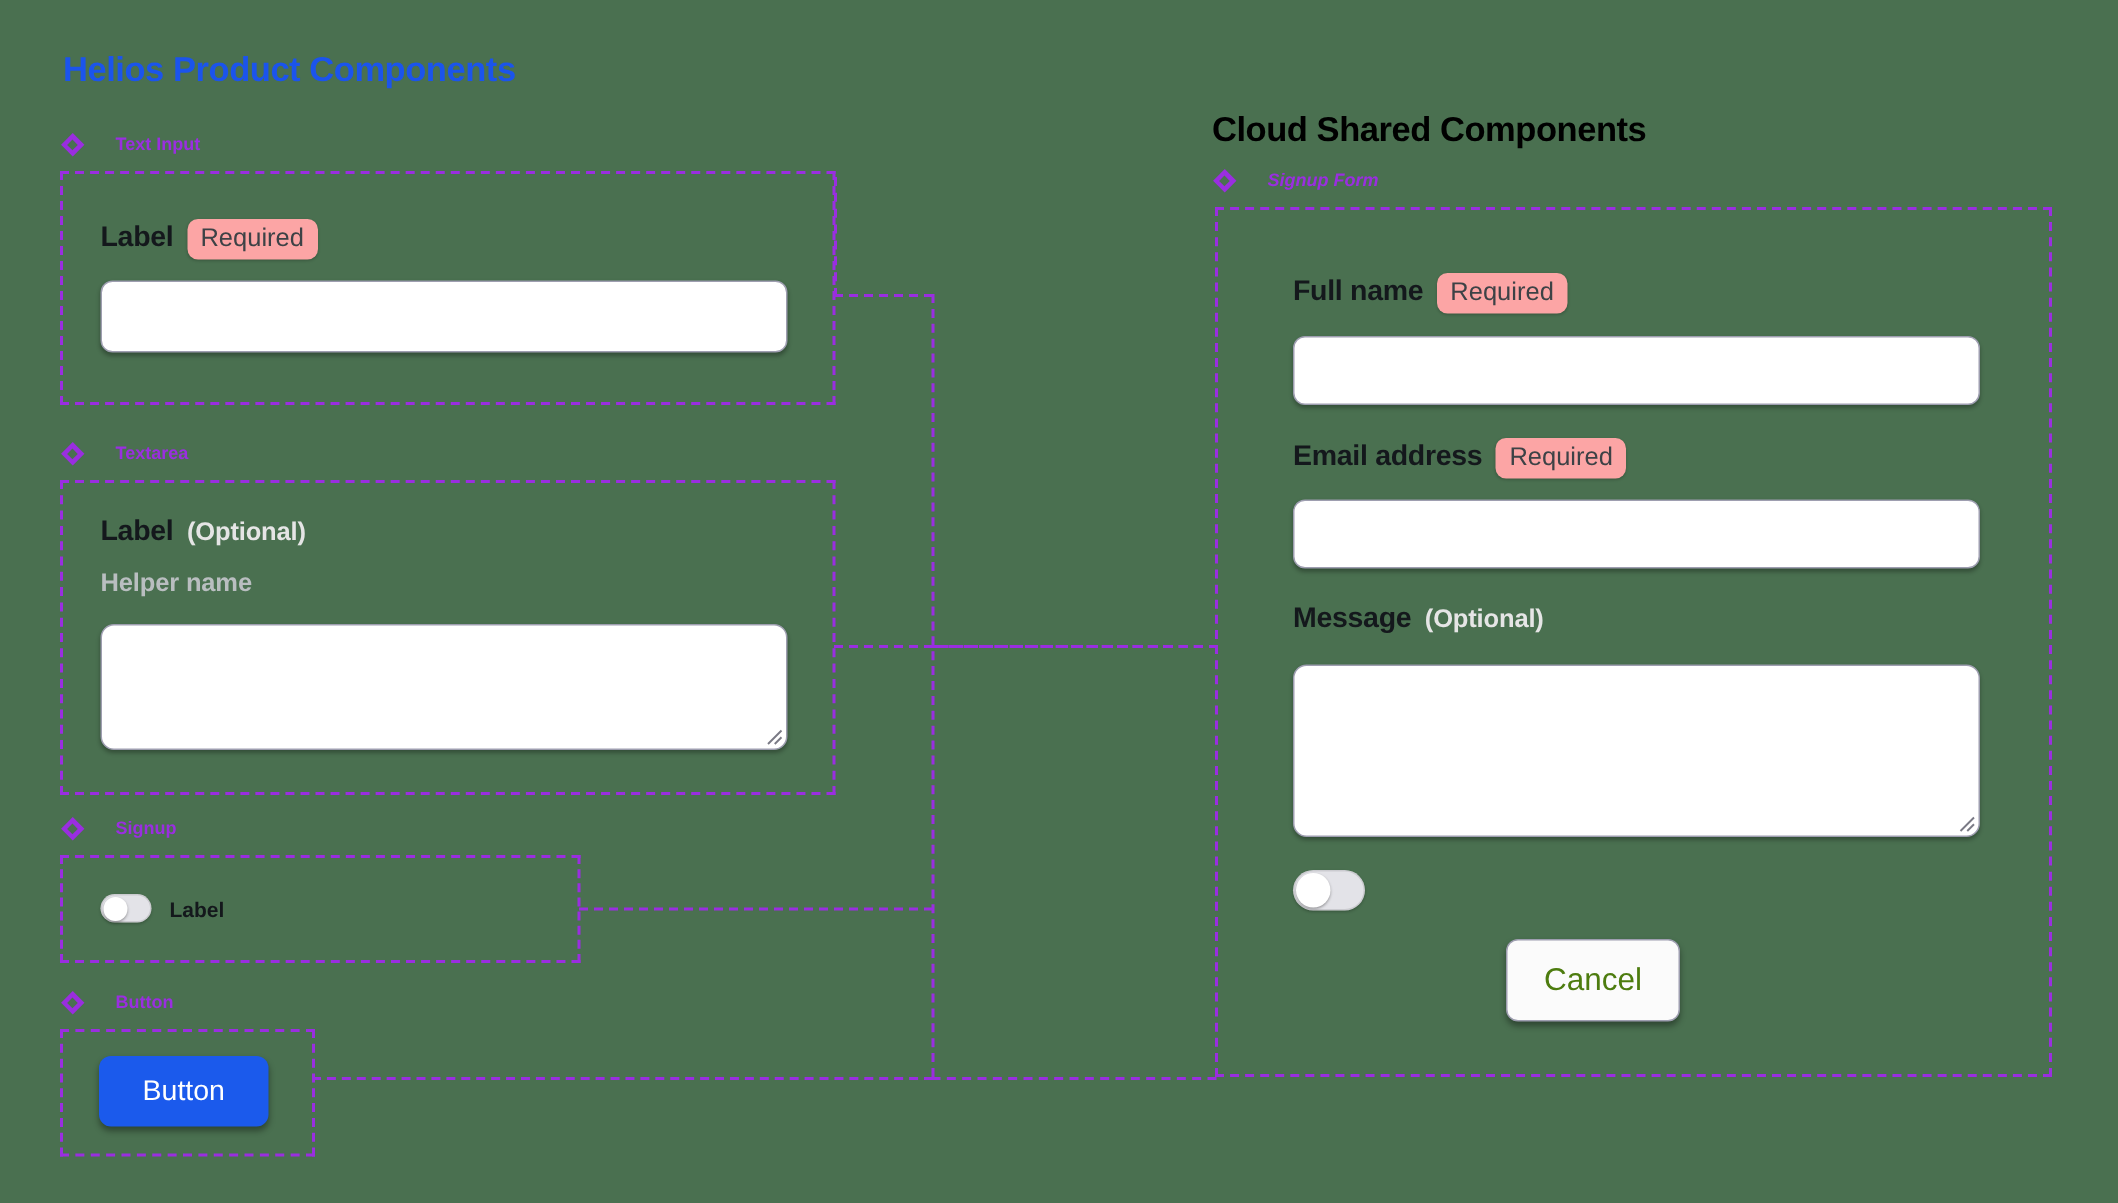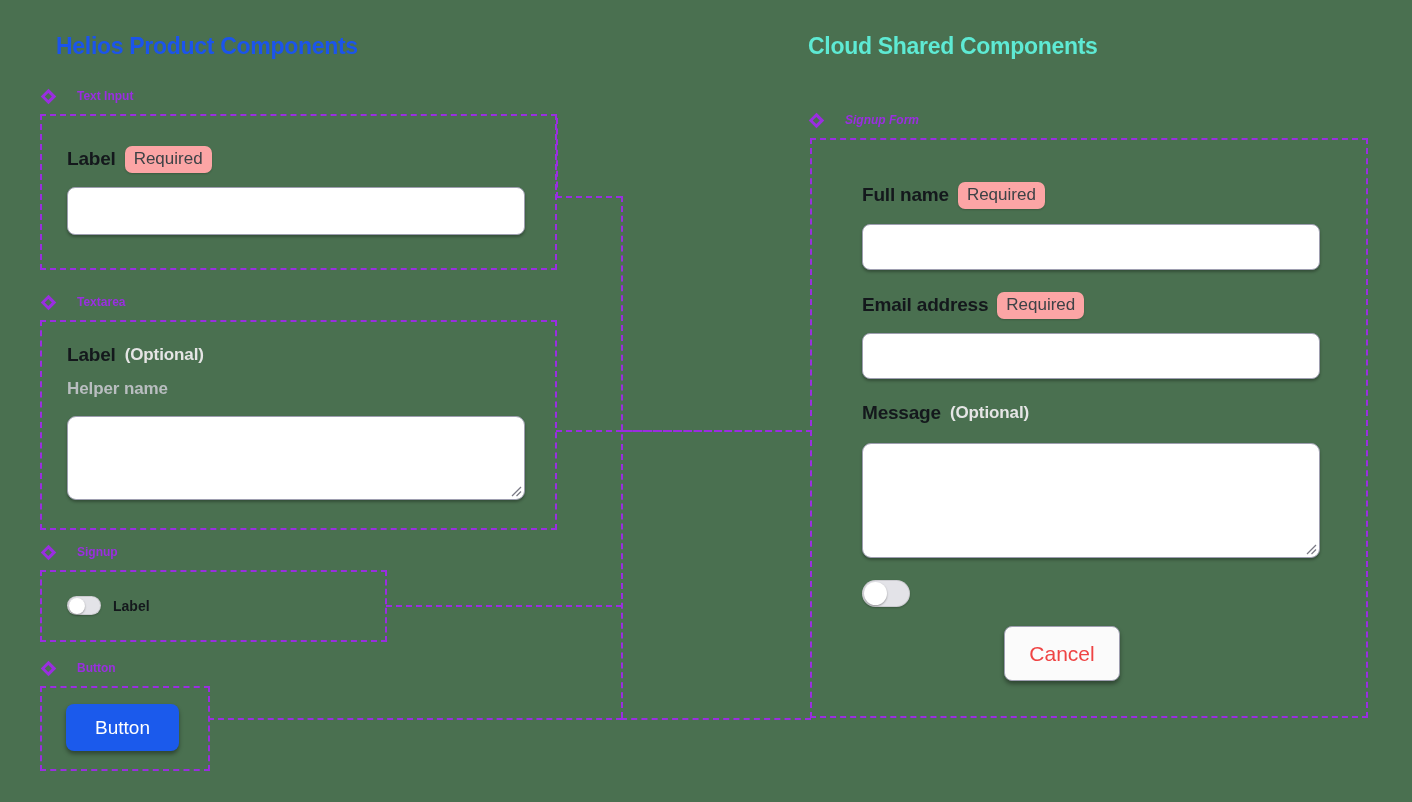--- a/index.html
+++ b/index.html
@@ -25,21 +25,21 @@
   
   .panel-title {
     position: absolute;
     font-size: 23px;
     font-weight: 700;
     letter-spacing: -0.3px;
     white-space: nowrap;
     z-index: 3;
   }
   .panel-title.helios { color: #1b54ec; }
-  .panel-title.cloud  { color: #5eead4; }
+  .panel-title.cloud  { color: #000000; margin-top: 40px; }
 
   
   .group-label {
     position: absolute;
     display: flex;
     align-items: center;
     gap: 22px;
     font-size: 12px;
     font-weight: 700;
     color: #9a2ee0;
@@ -182,21 +182,21 @@
   .btn-primary {
     background: #1b5aec;
     color: #ffffff;
     border: none;
     box-shadow: 0 3px 4px rgba(0,0,0,0.38);
     font-size: 21px;
     font-weight: 400;
   }
   .btn-secondary {
     background: #fbfbfb;
-    color: #ef4444;
+    color: #4d7c0f;
     border: 1.5px solid #9e9eb0;
     box-shadow: 0 3px 4px rgba(0,0,0,0.38);
     font-size: 21px;
     font-weight: 400;
   }
   .btn-sm { font-size: 19px; }
 </style>
 </head>
 <body>
 
@@ -210,21 +210,21 @@
   <div class="conn v" style="left:621px; top:196px; height:522px;"></div>
 
   <div class="conn h" style="left:386px; top:605px; width:236px;"></div>
 
   <div class="conn h" style="left:208px; top:718px; width:414px;"></div>
 
   <div class="conn h" style="left:621px; top:718px; width:190px;"></div>
 
   <div class="conn h" style="left:622px; top:430px; width:190px;"></div>
 
-  <div class="panel-title helios" style="left:56px; top:33px;">Helios Product Components</div>
+  <div class="panel-title helios" style="left:42px; top:33px;">Helios Product Components</div>
 
   <div class="group-label" style="left:42px; top:89px;">
     <span class="diamond-icon"></span>
     <span>Text Input</span>
   </div>
   <div class="frame" style="left:40px; top:114px; width:517px; height:156px;"></div>
 
   <div class="field-label-row" style="left:67px; top:146px;">
     <span class="field-label">Label</span>
     <span class="required-badge">Required</span>

